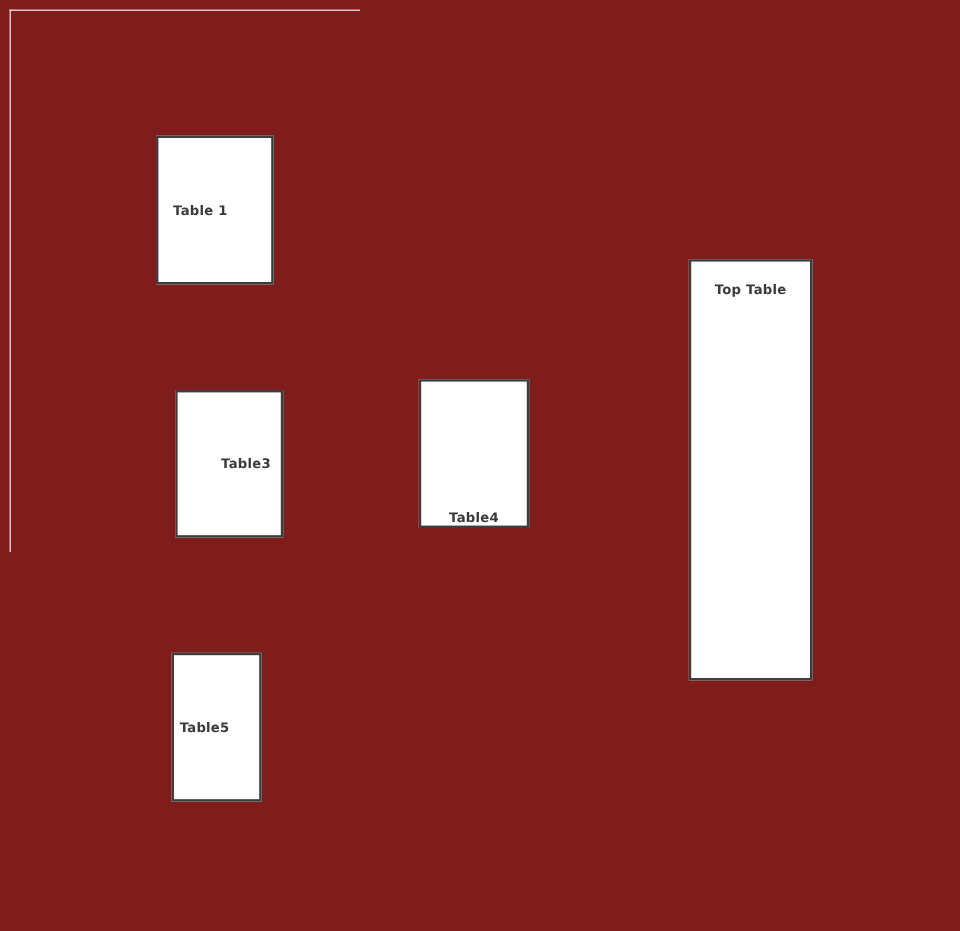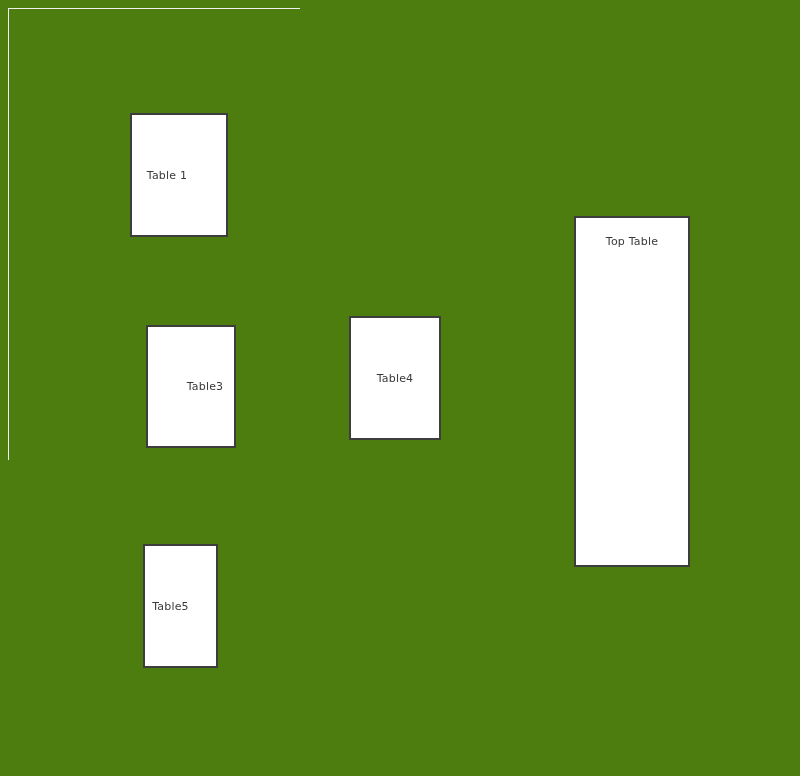--- a/index.html
+++ b/index.html
@@ -4,23 +4,24 @@
 <style>
   html, body {
     margin: 0;
     padding: 0;
     background: #ffffff;
   }
   #canvas {
     position: relative;
     width: 800px;
     height: 776px;
-    background: #4d7c0f;
+    background: #7f1d1d;
     overflow: hidden;
     font-family: "DejaVu Sans", "Liberation Sans", sans-serif;
+    font-weight: bold;
   }
   
   .faint-line {
     position: absolute;
     background: #f0f0f0;
   }
   #faint-left   { left: 8px;  top: 8px; width: 1px;  height: 452px; }
   #faint-top    { left: 8px;  top: 8px; width: 292px; height: 1px;  }
 
   
@@ -36,26 +37,26 @@
     color: #3a3a3a;
     letter-spacing: 0.2px;
   }
   .table-box .label {
     white-space: nowrap;
   }
   #table-1   { left: 130px; top: 113px; width: 98px;  height: 124px; }
   #table-1 .label { transform: translateX(-12px); }
   #table-2   { left: 342px; top: 108px; width: 91px;  height: 123px; }
   #table-3   { left: 146px; top: 325px; width: 90px;  height: 123px; padding-left: 28px; }
-  #table-4   { left: 349px; top: 316px; width: 92px;  height: 124px; }
+  #table-4   { left: 349px; top: 316px; width: 92px;  height: 124px; align-items: flex-end; }
   #table-5   { left: 143px; top: 544px; width: 75px;  height: 124px; }
   #table-5 .label { transform: translateX(-10px); }
   #table-6   { left: 356px; top: 523px; width: 77px;  height: 124px; }
   #table-6 .label { transform: translateY(12px); }
-  #top-table { left: 574px; top: 216px; width: 116px; height: 351px;
+  #top-table { left: 574px; top: 216px; width: 103px; height: 351px;
                align-items: flex-start; padding-top: 17px; }
 </style>
 </head>
 <body>
 
 <div id="canvas">
 
   <div class="faint-line" id="faint-left"></div>
   <div class="faint-line" id="faint-top"></div>
 

